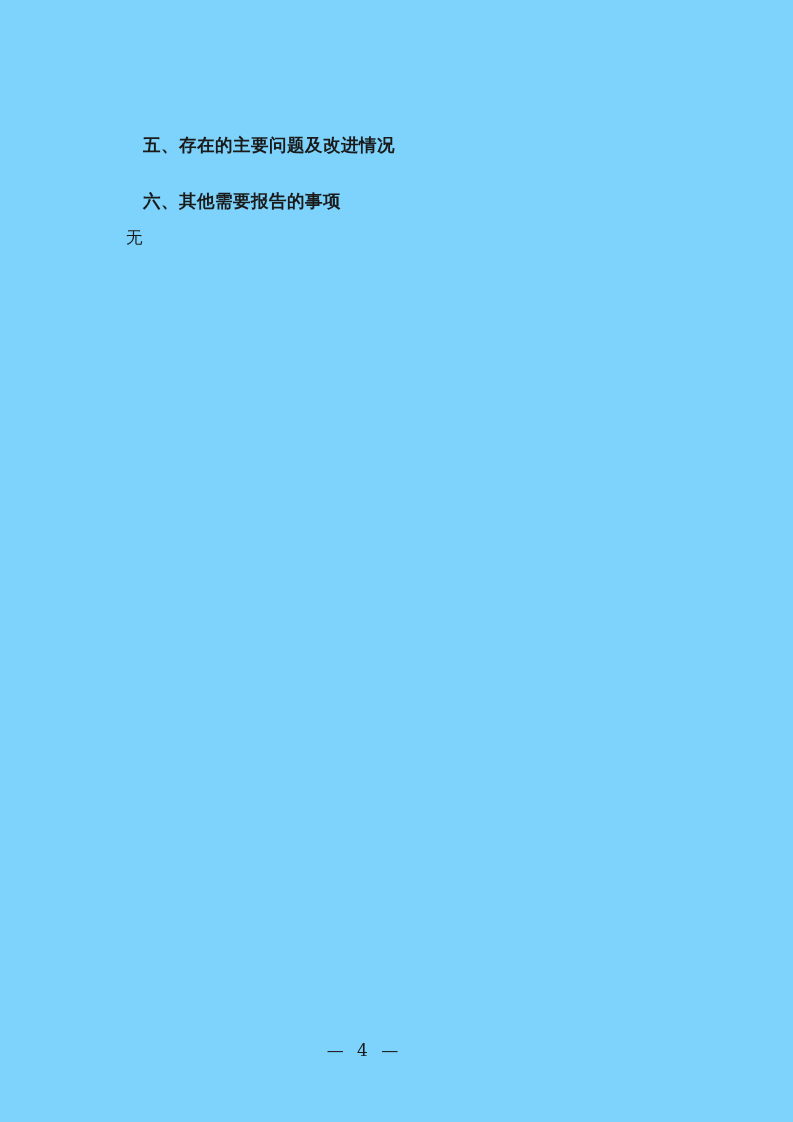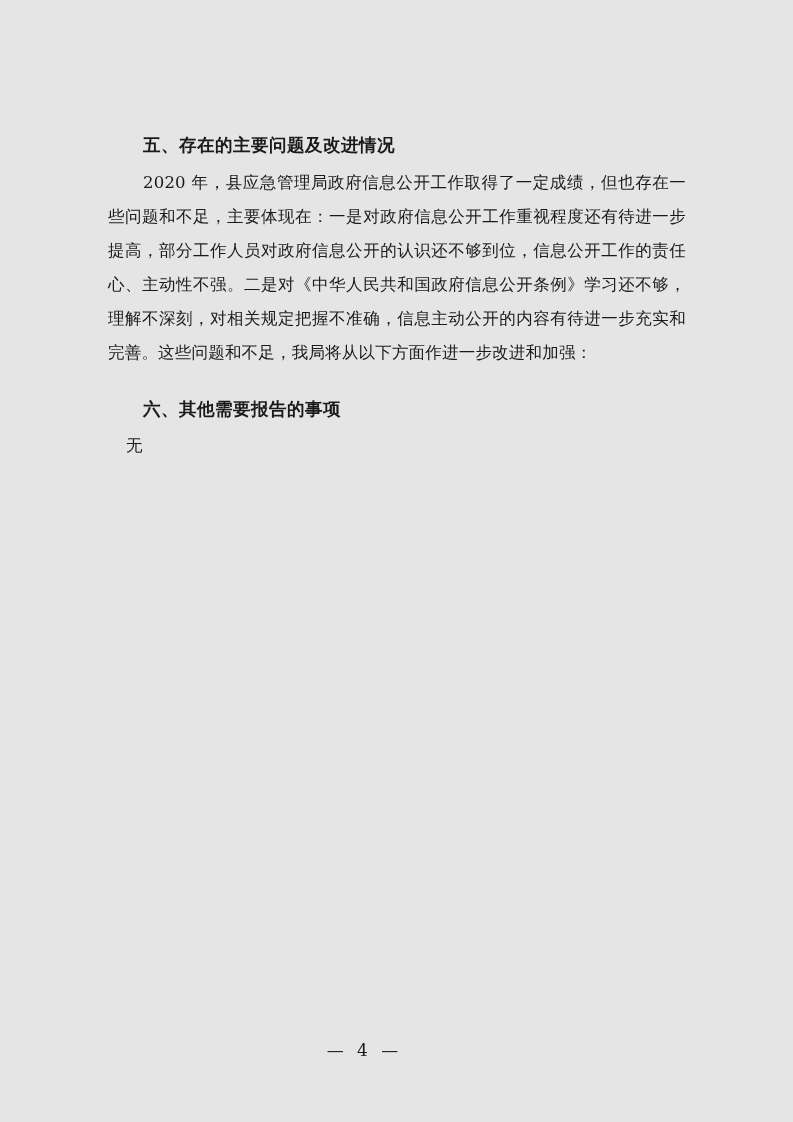--- a/index.html
+++ b/index.html
@@ -7,21 +7,21 @@
     padding: 0;
     background: #b0b0b0;
   }
   body {
     font-family: "DejaVu Serif", "Liberation Serif", serif;
   }
   .page {
     position: relative;
     width: 793px;
     height: 1122px;
-    background: #e5e5e5;
+    background: #7dd3fc;
     margin: 0 auto;
     overflow: hidden;
     box-sizing: border-box;
   }
   .page-inner {
     position: absolute;
     left: 108px;
     top: 128px;
     width: 578px;
   }
@@ -75,21 +75,20 @@
   }
 </style>
 </head>
 <body>
 
 <div class="page">
   <div class="page-inner">
 
     <h2 class="heading">五、存在的主要问题及改进情况</h2>
 
-    <p class="para">2020 年，县应急管理局政府信息公开工作取得了一定成绩，但也存在一些问题和不足，主要体现在：一是对政府信息公开工作重视程度还有待进一步提高，部分工作人员对政府信息公开的认识还不够到位，信息公开工作的责任心、主动性不强。二是对《中华人民共和国政府信息公开条例》学习还不够，理解不深刻，对相关规定把握不准确，信息主动公开的内容有待进一步充实和完善。这些问题和不足，我局将从以下方面作进一步改进和加强：</p>
 
 
     <h2 class="heading heading-2">六、其他需要报告的事项</h2>
 
     <p class="plain">无</p>
   </div>
 
   <div class="footer">
     <span class="pg-num">— 4 —</span>
   </div>

